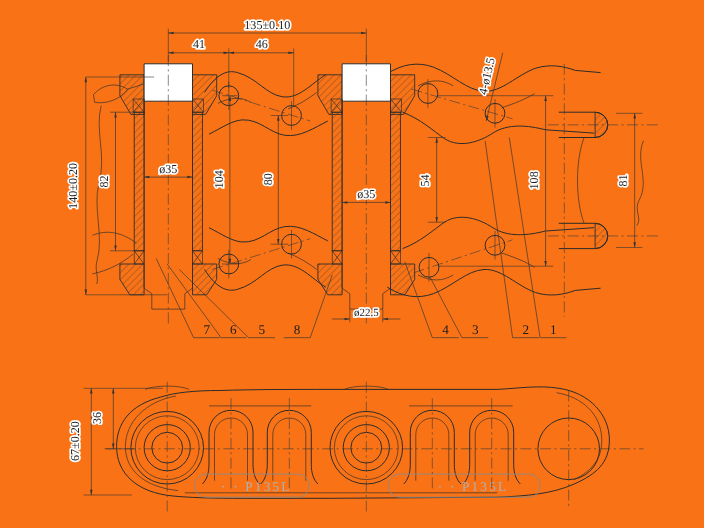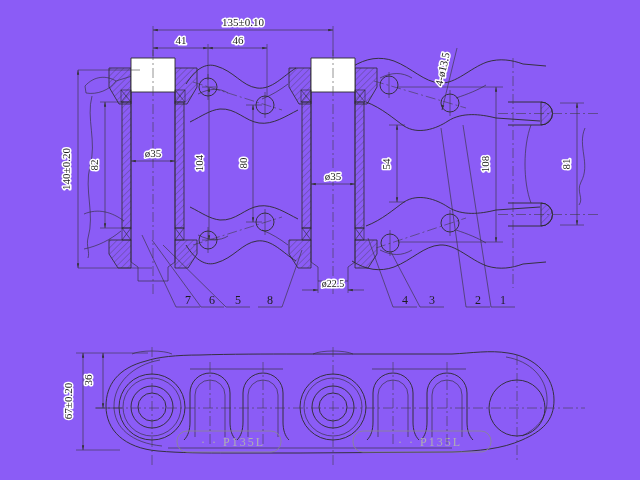--- a/index.html
+++ b/index.html
@@ -1,16 +1,16 @@
 <!DOCTYPE html>
 <html><head>
 <meta charset="utf-8">
 <style>
   html,body{margin:0;padding:0;background:#ffffff;}
-  .page{width:640px;height:480px;background:#8b5cf6;position:relative;overflow:hidden;text-align:right;}
+  .page{width:640px;height:480px;background:#f97316;position:relative;overflow:hidden;text-align:right;}
   svg{display:block;}
   text{font-family:"Liberation Serif","DejaVu Serif",serif;font-size:11px;fill:#1d1d1d;}
   .halo{paint-order:stroke;stroke:#ffffff;stroke-width:3px;stroke-linejoin:round;}
   .co{font-size:12px;}
   .mark{font-size:12px;fill:#b0b0b0;letter-spacing:2px;}
   .ol{fill:none;stroke:#2b2b2b;stroke-width:0.9;}
   .thin{fill:none;stroke:#2b2b2b;stroke-width:0.6;}
   .h{fill:url(#hatch);stroke:#2b2b2b;stroke-width:0.8;}
   .wf{fill:#ffffff;stroke:#2b2b2b;stroke-width:0.9;}
   .cl{fill:none;stroke:#3a3a3a;stroke-width:0.55;stroke-dasharray:10 3 2 3;}

